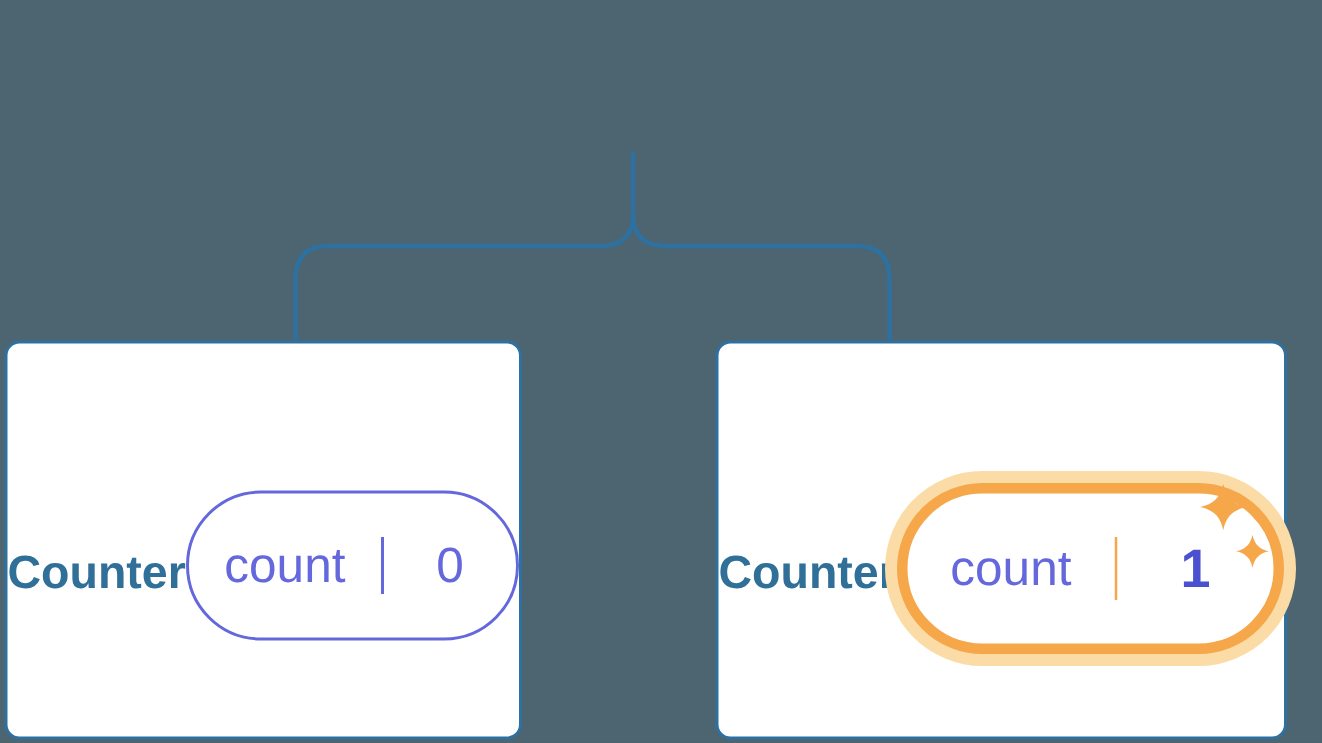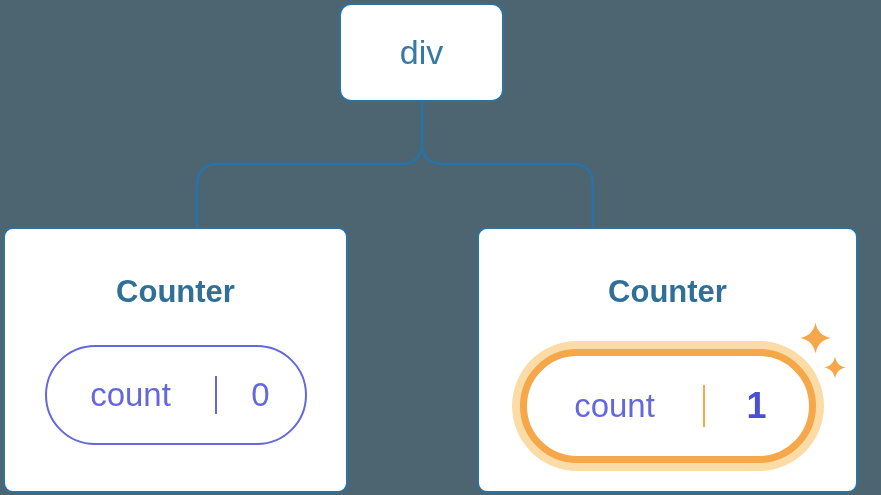--- a/index.html
+++ b/index.html
@@ -46,21 +46,20 @@
     color:var(--blue_text);
   }
   .card{
     position:absolute;
     top:227px;
     height:266px;
     background:var(--card_bg);
     border:2.5px solid var(--line);
     border-radius:10px;
     display:flex;
-    flex-direction:column;
     align-items:center;
   }
   .card.left{left:3px;width:345px;}
   .card.right{left:477px;width:381px;}
   .card-title{
     margin-top:44px;
     font-size:31px;
     font-weight:600;
     color:var(--title_text);
     line-height:38px;
@@ -114,23 +113,20 @@
 <body>
 
 <div class="stage">
 
   <svg class="connector" width="881" height="230" viewBox="0 0 881 230" aria-hidden="true">
     <path d="M422 101 V143"></path>
     <path d="M422 143 Q422 164 400 164 H219 Q197 164 197 186 V227"></path>
     <path d="M422 143 Q422 164 444 164 H571 Q593 164 593 186 V227"></path>
   </svg>
 
-  <div class="node-root">
-    <span>div</span>
-  </div>
 
   <div class="card left">
     <div class="card-title">Counter</div>
     <div class="pill pill-plain">
       <span class="key">count</span>
       <span class="val">0</span>
     </div>
   </div>
 
   <div class="card right">

